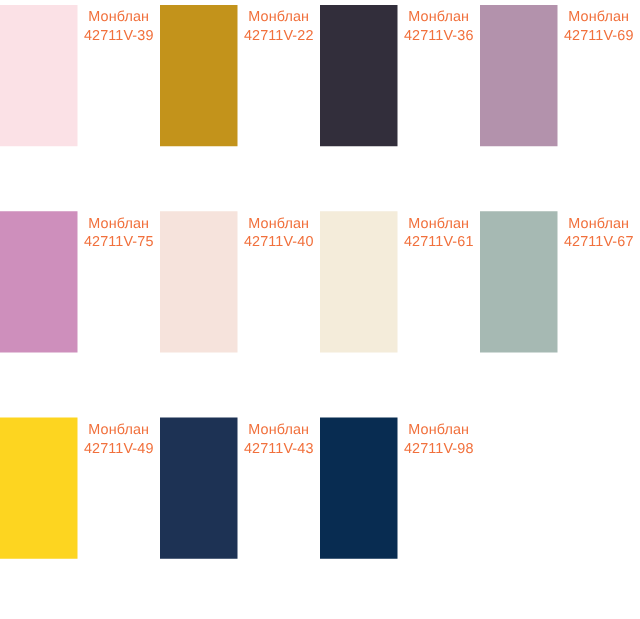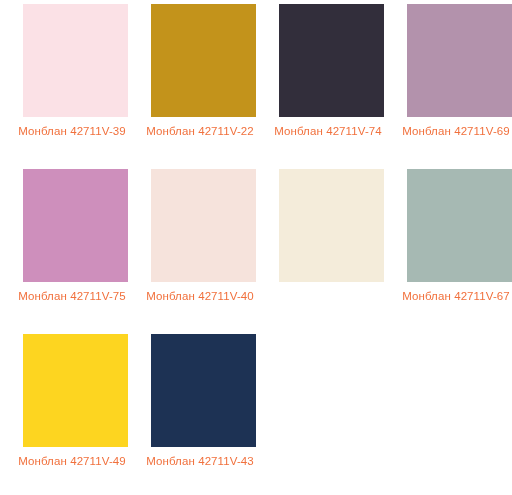--- a/index.html
+++ b/index.html
@@ -19,22 +19,22 @@
     display: grid;
     grid-template-columns: repeat(4, 128px);
     grid-auto-rows: 165px;
     width: 512px;
   }
 
   .swatch-card {
     width: 128px;
     height: 165px;
     display: flex;
-    flex-direction: column;
-    align-items: flex-end;
+    flex-direction: row;
+    align-items: flex-start;
     box-sizing: border-box;
   }
 
   .swatch-chip {
     width: 105px;
     height: 113px;
     margin-top: 4px;
     display: block;
   }
 
@@ -56,42 +56,47 @@
     <div class="swatch-card">
       <div class="swatch-chip" style="background-color: rgb(251, 225, 230);"></div>
       <div class="swatch-label">Монблан 42711V-39</div>
     </div>
     <div class="swatch-card">
       <div class="swatch-chip" style="background-color: rgb(195, 147, 27);"></div>
       <div class="swatch-label">Монблан 42711V-22</div>
     </div>
     <div class="swatch-card">
       <div class="swatch-chip" style="background-color: rgb(50, 46, 59);"></div>
-      <div class="swatch-label">Монблан 42711V-74</div>
+      <div class="swatch-label">Монблан 42711V-36</div>
     </div>
     <div class="swatch-card">
       <div class="swatch-chip" style="background-color: rgb(179, 146, 172);"></div>
       <div class="swatch-label">Монблан 42711V-69</div>
     </div>
     <div class="swatch-card">
       <div class="swatch-chip" style="background-color: rgb(206, 143, 188);"></div>
       <div class="swatch-label">Монблан 42711V-75</div>
     </div>
     <div class="swatch-card">
       <div class="swatch-chip" style="background-color: rgb(246, 227, 220);"></div>
       <div class="swatch-label">Монблан 42711V-40</div>
     </div>
     <div class="swatch-card">
       <div class="swatch-chip" style="background-color: rgb(244, 236, 218);"></div>
+      <div class="swatch-label">Монблан 42711V-61</div>
     </div>
     <div class="swatch-card">
       <div class="swatch-chip" style="background-color: rgb(166, 185, 179);"></div>
       <div class="swatch-label">Монблан 42711V-67</div>
     </div>
     <div class="swatch-card">
       <div class="swatch-chip" style="background-color: rgb(253, 213, 32);"></div>
       <div class="swatch-label">Монблан 42711V-49</div>
     </div>
     <div class="swatch-card">
       <div class="swatch-chip" style="background-color: rgb(29, 50, 84);"></div>
       <div class="swatch-label">Монблан 42711V-43</div>
     </div>
+    <div class="swatch-card">
+      <div class="swatch-chip" style="background-color: rgb(8, 44, 81);"></div>
+      <div class="swatch-label">Монблан 42711V-98</div>
+    </div>
   </div>
 
 </body></html>

